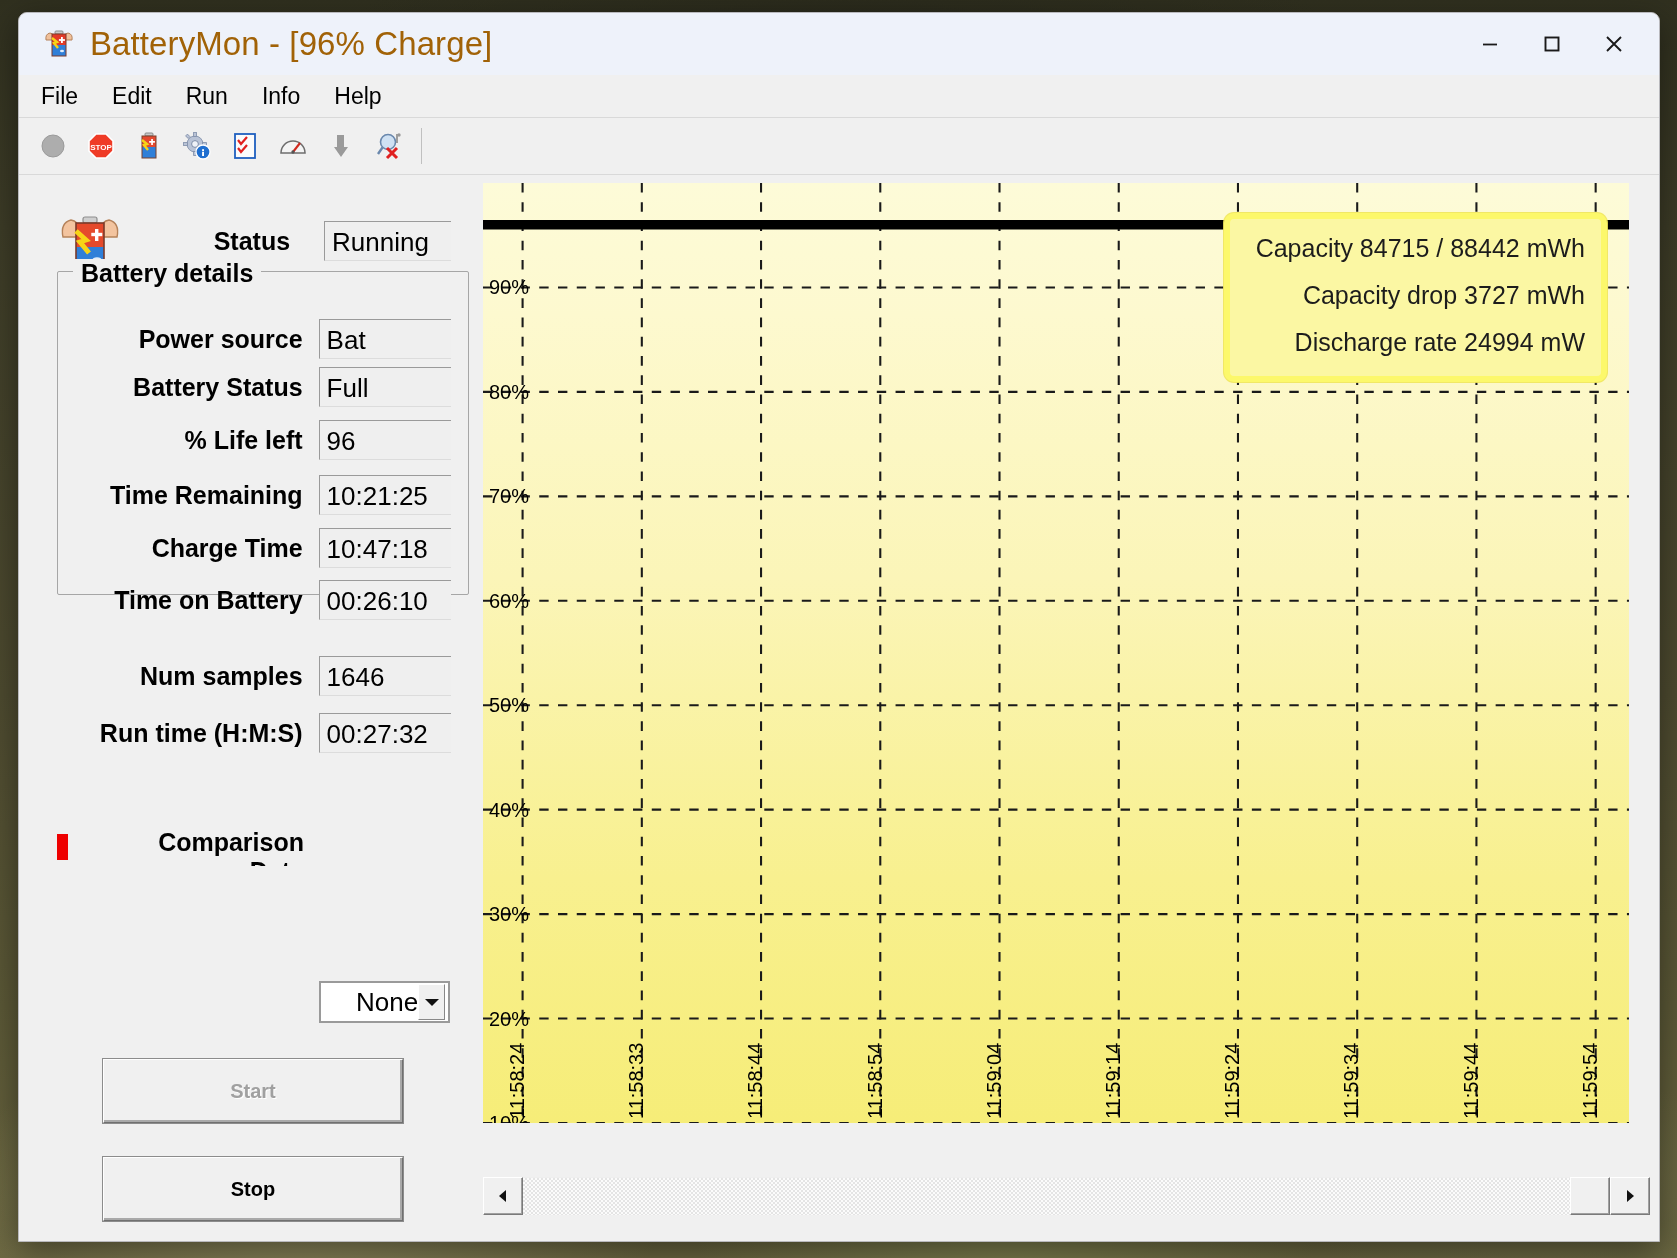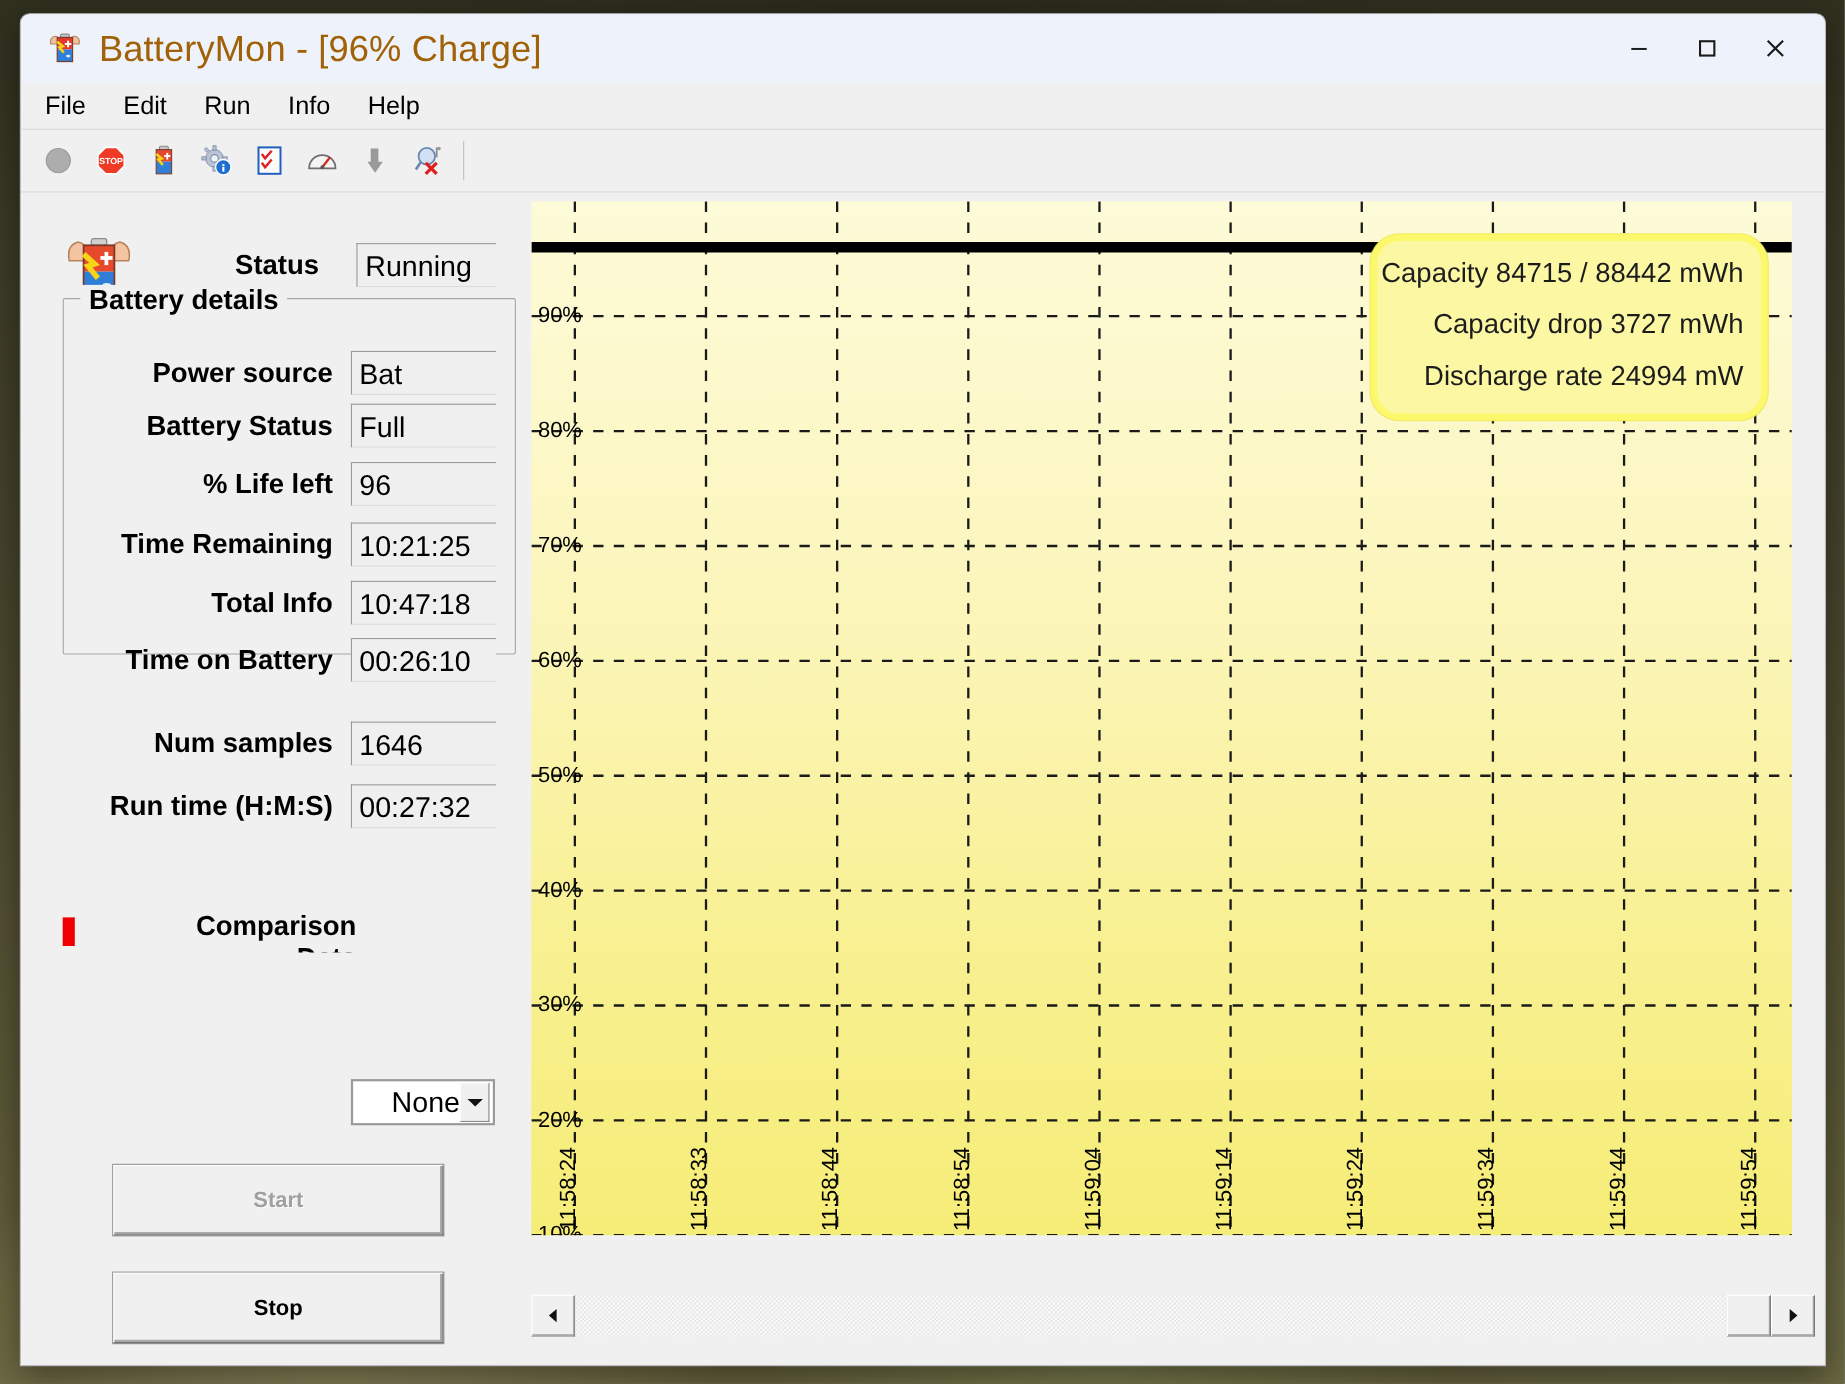--- a/index.html
+++ b/index.html
@@ -158,22 +158,22 @@
     transform-origin:left bottom;
     transform:rotate(-90deg);
     white-space:nowrap;
   }
 
   
   #tip{
     position:absolute;right:22px;top:30px;
     background:#fbf7a3;
     border:6px solid #fcf86b;
-    border-radius:26px;
-    padding:6px 16px 10px 4px;
+    border-radius:10px;
+    padding:6px 16px 10px 26px;
     box-shadow:0 0 0 1px rgba(240,230,90,.9);
   }
   .tip-line{
     font-size:25px;color:#1c1c1c;text-align:right;
     font-family:"Liberation Sans", sans-serif;
     line-height:47px;white-space:nowrap;
   }
 
   
   #hscroll{
@@ -364,38 +364,38 @@
       </div>
       <div class="row" style="left:0;top:245px;width:432px;">
         <div class="lbl" style="width:285px;">% Life left</div>
         <div class="fld" style="width:133px;margin-left:16px;">96</div>
       </div>
       <div class="row" style="left:0;top:300px;width:432px;">
         <div class="lbl" style="width:285px;">Time Remaining</div>
         <div class="fld" style="width:133px;margin-left:16px;">10:21:25</div>
       </div>
       <div class="row" style="left:0;top:353px;width:432px;">
-        <div class="lbl" style="width:285px;">Total Info</div>
+        <div class="lbl" style="width:285px;">Charge Time</div>
         <div class="fld" style="width:133px;margin-left:16px;">10:47:18</div>
       </div>
       <div class="row" style="left:0;top:405px;width:432px;">
         <div class="lbl" style="width:285px;">Time on Battery</div>
         <div class="fld" style="width:133px;margin-left:16px;">00:26:10</div>
       </div>
 
       <div class="row" style="left:0;top:481px;width:432px;">
         <div class="lbl" style="width:285px;">Num samples</div>
         <div class="fld" style="width:133px;margin-left:16px;">1646</div>
       </div>
       <div class="row" style="left:0;top:538px;width:432px;">
         <div class="lbl" style="width:285px;">Run time (H:M:S)</div>
         <div class="fld" style="width:133px;margin-left:16px;">00:27:32</div>
       </div>
 
-      <div class="row" style="left:0;top:653px;width:432px;gap:20px;">
+      <div class="row" style="left:0;top:653px;width:432px;">
         <div class="sqbox" style="background:#ee0000;margin-left:38px;"></div>
         <div style="width:236px;">
           <div class="lbl" style="width:236px;">Comparison</div>
           <div class="lbl" style="width:236px;height:9px;overflow:hidden;line-height:28px;">Data</div>
         </div>
       </div>
       <div id="combo">
         <div id="combo-val">None</div>
         <div id="combo-arrow">
           <svg width="16" height="10" viewBox="0 0 16 10">

